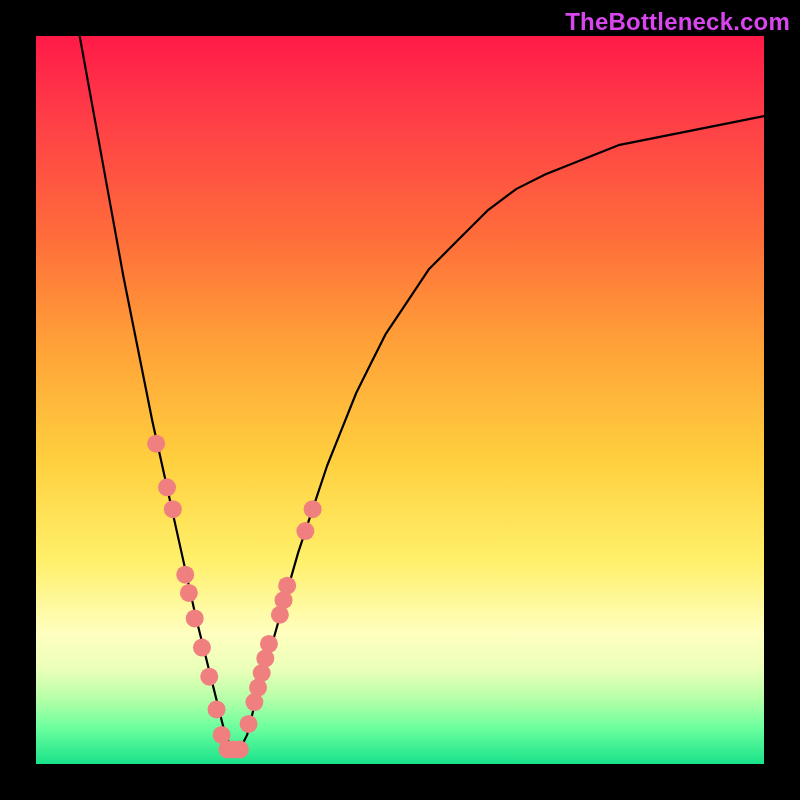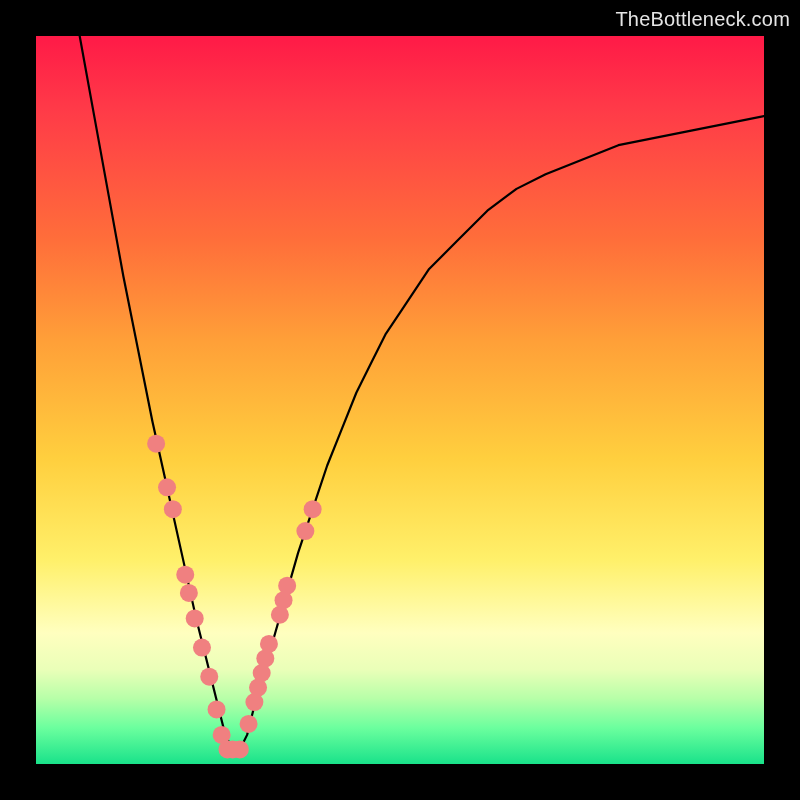--- a/index.html
+++ b/index.html
@@ -43,24 +43,25 @@
       #eaffb8 87%,
       #b7ffa8 91%,
       #6cff9e 95%,
       #19e28a 100%
     );
   }
   .watermark {
     position: absolute;
     top: 8px;
     right: 10px;
-    color: #e5e5e5;
-    font-size: 20px;
+    color: #d946ef;
+    font-size: 24px;
     letter-spacing: 0.2px;
     user-select: none;
+    font-weight: bold;
   }
   svg.plot {
     position: absolute;
     inset: 0;
     width: 728px;
     height: 728px;
     display: block;
   }
 </style>
 </head>

